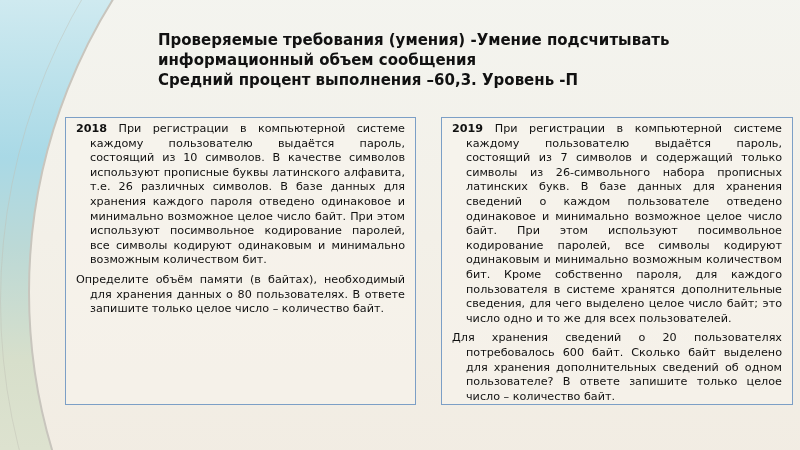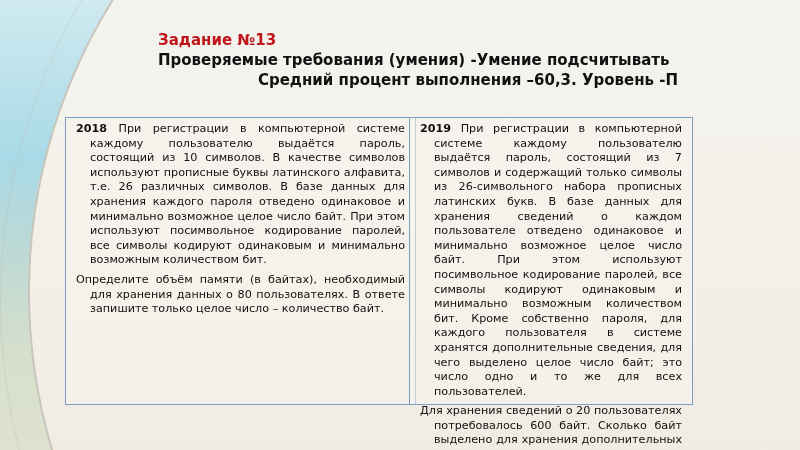--- a/index.html
+++ b/index.html
@@ -25,49 +25,49 @@
     }
     .header { position: absolute; left: 158px; top: 30px; width: 620px; }
     .task-title {
       font-family: "DejaVu Sans", sans-serif; font-weight: bold;
       color: #c0161b; font-size: 15px; line-height: 20px; margin: 0;
     }
     .line {
       font-family: "DejaVu Sans", sans-serif; font-size: 15px; line-height: 20px;
       color: #111; margin: 0; font-weight: bold;
     }
-    .line.bold { font-weight: bold; text-align: center; }
+    .line.bold { font-weight: bold; }
     .box {
       position: absolute; top: 117px; height: 288px;
       border: 1.5px solid #7c9fc6;
       background: rgba(248,244,236,0.55);
       box-sizing: border-box;
       padding: 4px 10px 4px 10px;
       font-family: "DejaVu Sans", sans-serif;
       font-size: 11.2px; line-height: 14.6px; color: #111;
     }
     .box.left { left: 65px; width: 351px; }
-    .box.right { left: 409px; width: 284px; }
+    .box.right { left: 441px; width: 352px; }
     .para {
       margin: 0 0 5px 0;
       text-align: justify;
       padding-left: 14px; text-indent: -14px;
     }
     .year { font-weight: bold; }
   </style>
 </head>
 <body>
 
 <div class="bg-left"></div>
 <div class="bg-arc2"></div>
 <div class="bg-arc"></div>
 
 <div class="header">
-  <p class="task-title">Задание №13</p>
   <p class="line">Проверяемые требования (умения) -Умение подсчитывать</p>
+  <p class="line">информационный объем сообщения</p>
   <p class="line bold">Средний процент выполнения –60,3. Уровень -П</p>
 </div>
 
 <div class="box left">
   <p class="para"><span class="year">2018</span><span> При регистрации в компьютерной системе каждому пользователю выдаётся пароль, состоящий из 10 символов. В качестве символов используют прописные буквы латинского алфавита, т.е. 26 различных символов. В базе данных для хранения каждого пароля отведено одинаковое и минимально возможное целое число байт. При этом используют посимвольное кодирование паролей, все символы кодируют одинаковым и минимально возможным количеством бит.</span></p>
   <p class="para">Определите объём памяти (в байтах), необходимый для хранения данных о 80 пользователях. В ответе запишите только целое число – количество байт.</p>
 </div>
 
 <div class="box right">
   <p class="para"><span class="year">2019</span><span> При регистрации в компьютерной системе каждому пользователю выдаётся пароль, состоящий из 7 символов и содержащий только символы из 26-символьного набора прописных латинских букв. В базе данных для хранения сведений о каждом пользователе отведено одинаковое и минимально возможное целое число байт. При этом используют посимвольное кодирование паролей, все символы кодируют одинаковым и минимально возможным количеством бит. Кроме собственно пароля, для каждого пользователя в системе хранятся дополнительные сведения, для чего выделено целое число байт; это число одно и то же для всех пользователей.</span></p>

